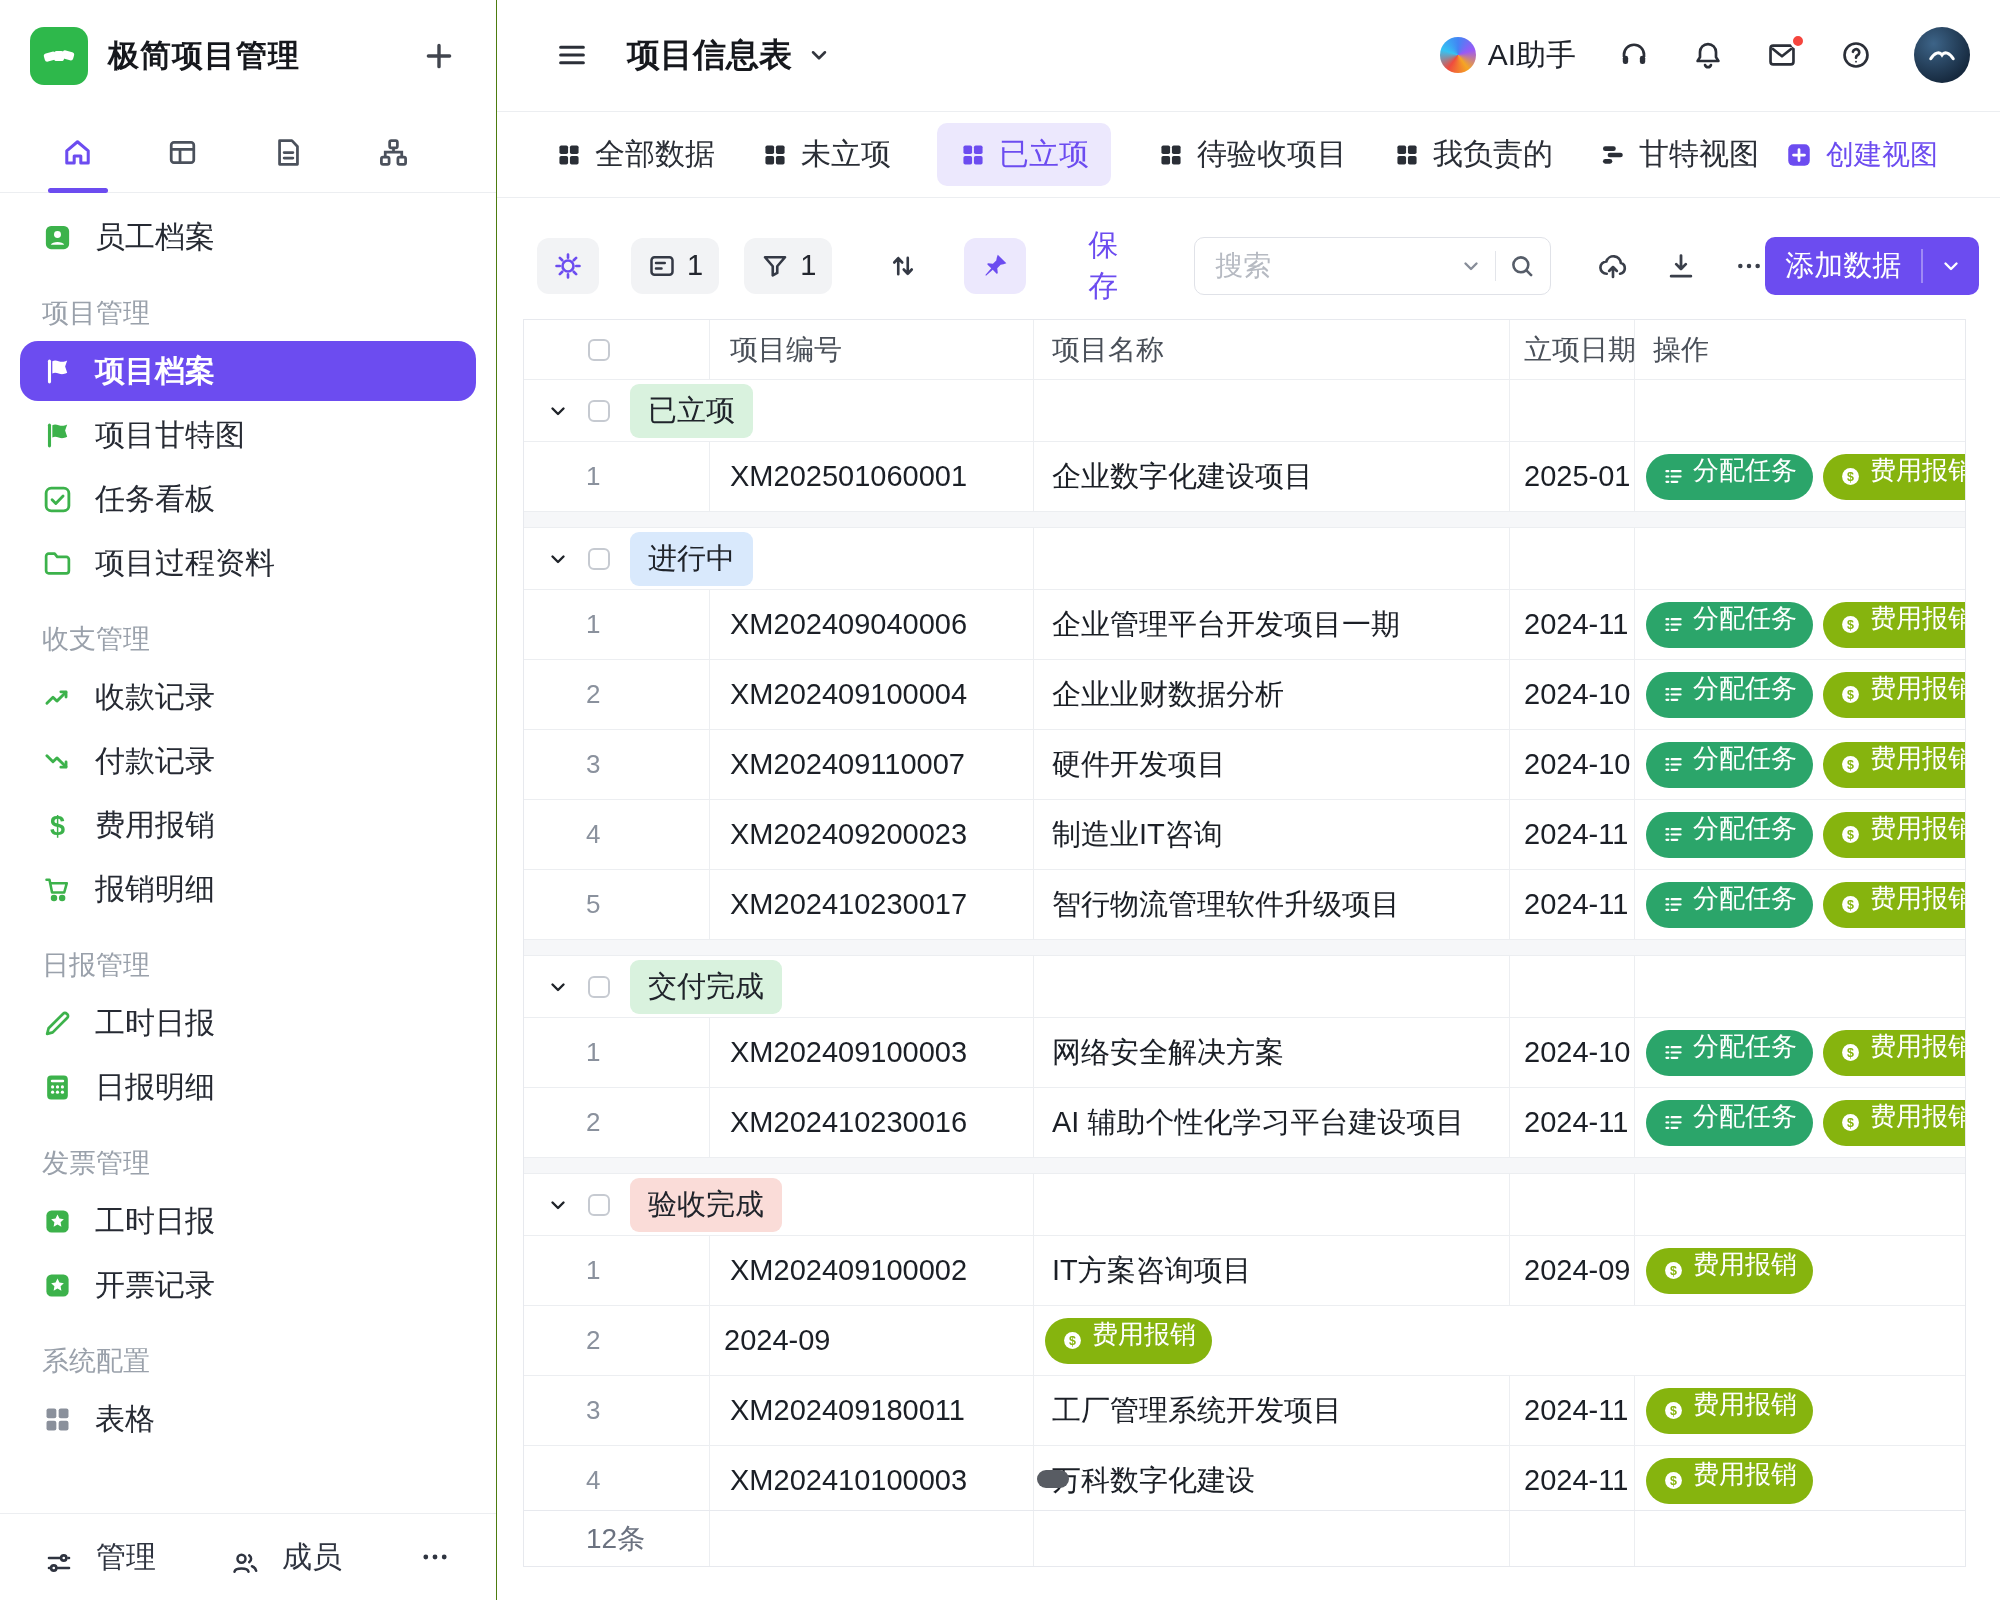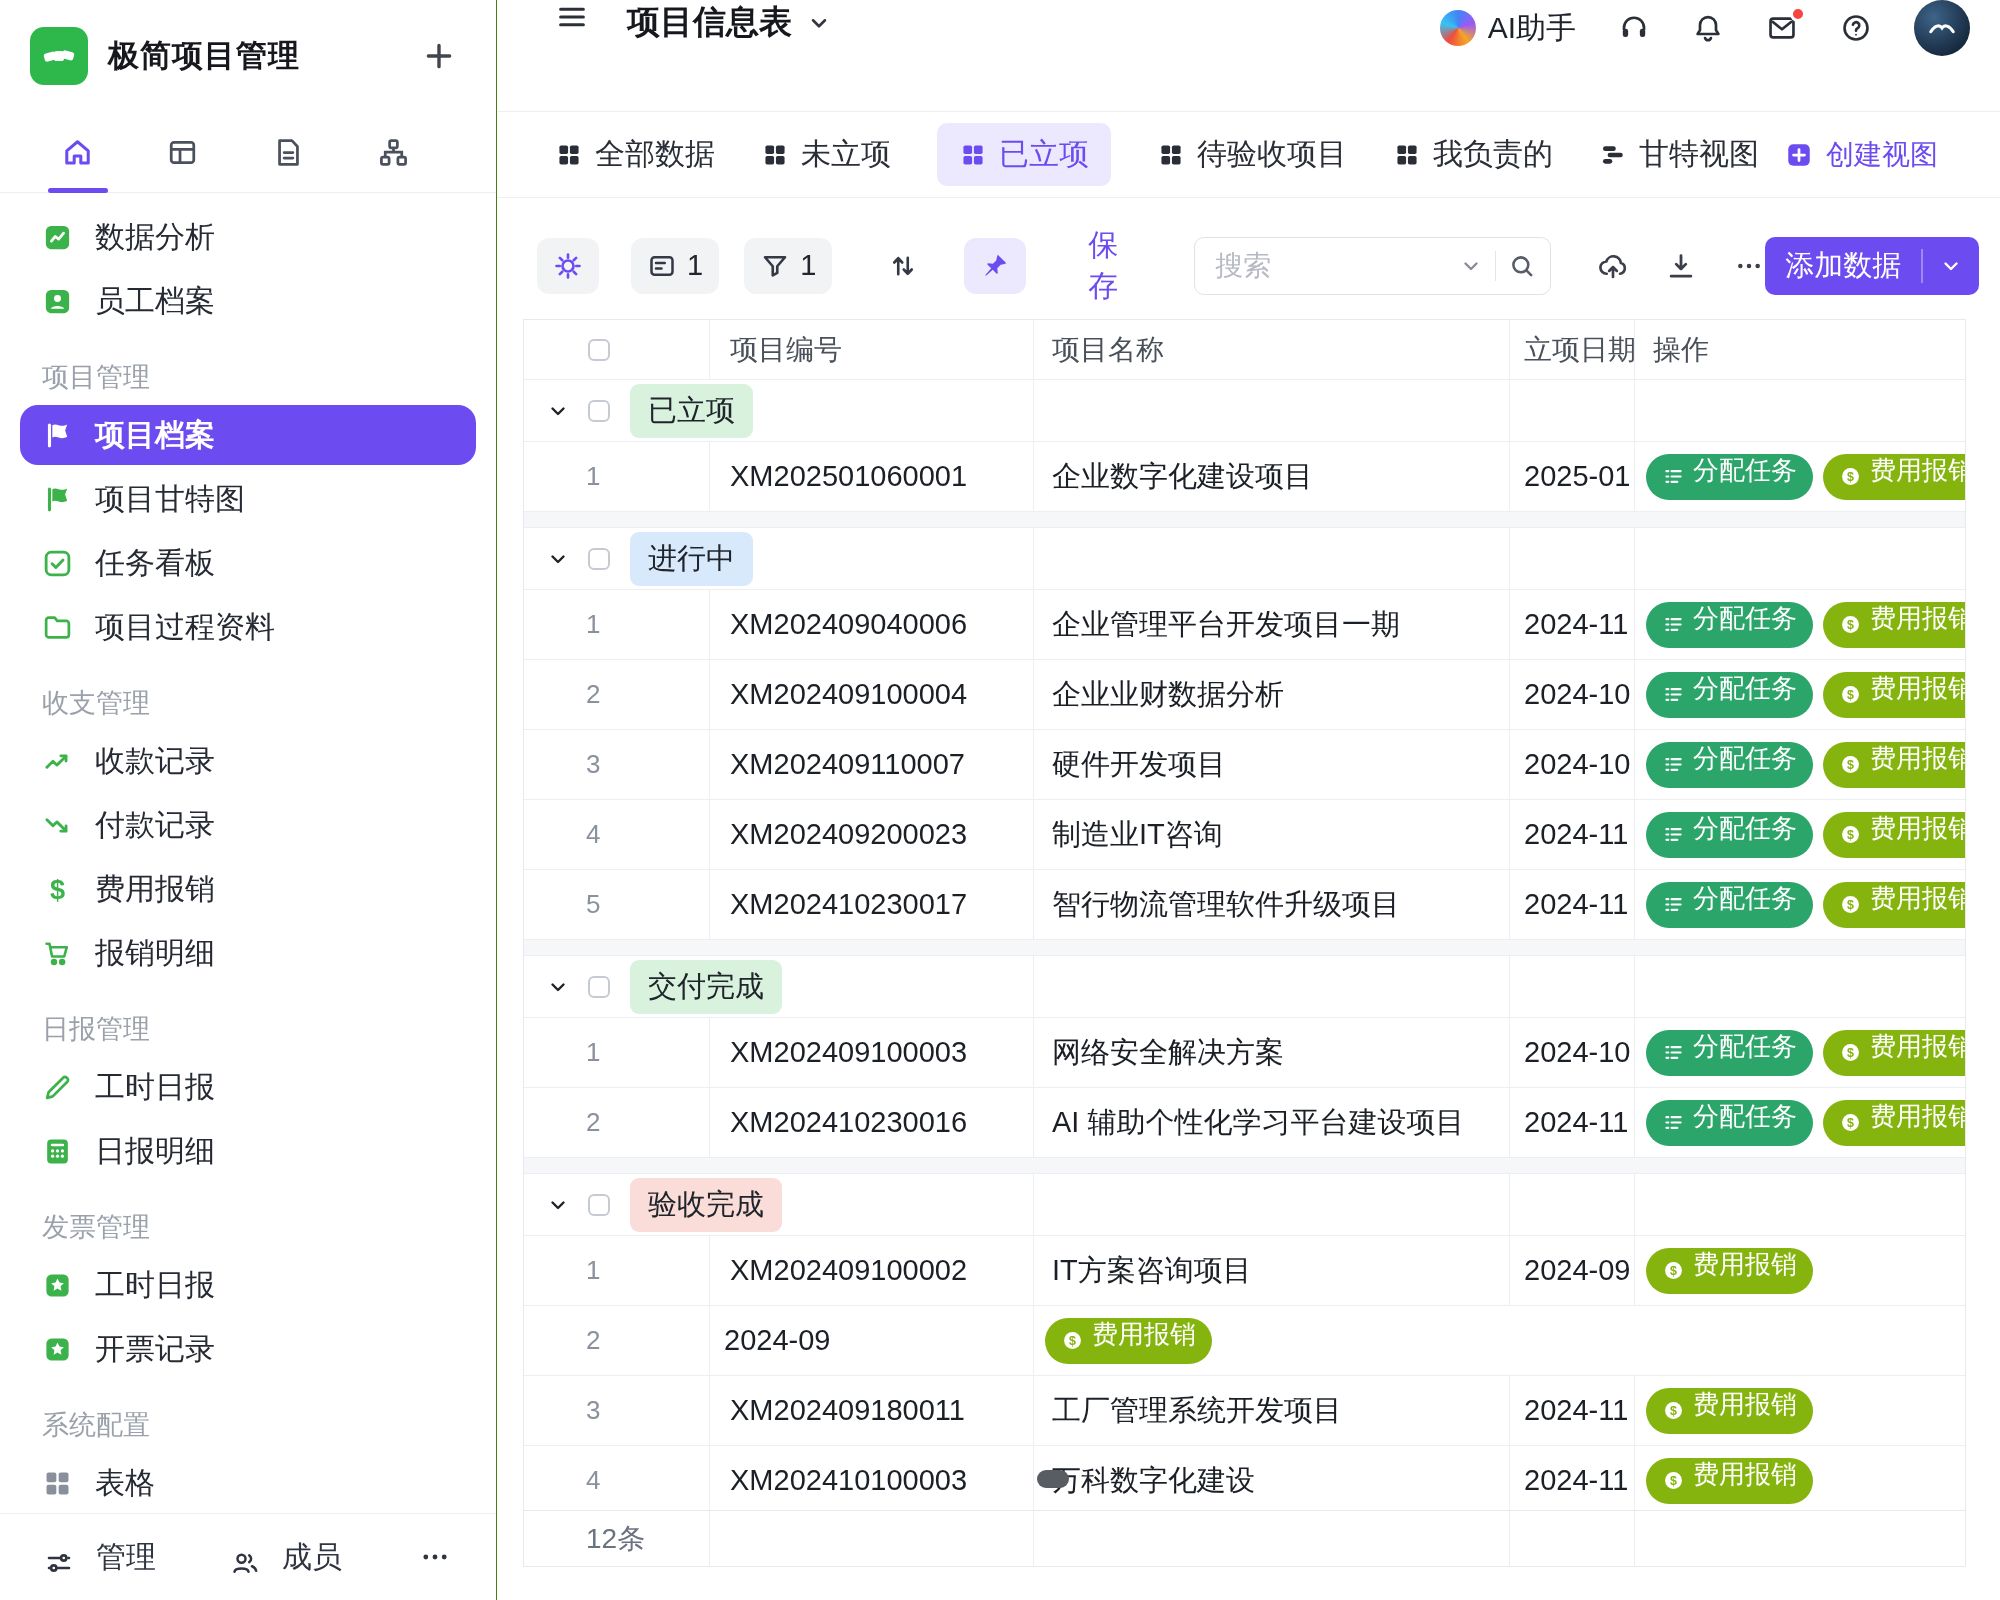--- a/index.html
+++ b/index.html
@@ -30,21 +30,21 @@
   .sb-item.active{background:#6c4cf0;color:#fff;border-radius:18px;margin:2px 20px;padding-left:22px;height:60px;font-weight:bold}
   .sb-item.active .mi-ic{color:#fff}
   .sb-foot{position:absolute;bottom:0;left:0;right:0;height:87px;border-top:1px solid #eceef1;display:flex;align-items:center;padding:0 44px;font-size:30px;color:#2f3440;background:#fff}
   .sb-foot-item{display:inline-flex;align-items:flex-end;gap:22px;cursor:pointer}
   .sb-foot-item .ic{width:30px;height:30px;color:#2f3440}
   .sb-foot-item.members{margin-left:74px}
   .sb-foot-more{margin-left:auto;width:34px;height:34px;color:#2f3440;cursor:pointer}
 
   
   .main{position:absolute;left:497px;top:0;right:0;bottom:0}
-  .m-head{position:absolute;top:0;left:0;right:0;height:112px;border-bottom:1px solid #eceef1;display:flex;align-items:flex-start;padding:0 30px 1px 58px}
+  .m-head{position:absolute;top:0;left:0;right:0;height:112px;border-bottom:1px solid #eceef1;display:flex;align-items:center;padding:0 30px 1px 58px}
   .burger .ic{width:34px;height:34px;color:#2b2f38}
   .m-title-wrap{display:flex;align-items:center;margin-left:38px;cursor:pointer}
   .m-title{font-size:33px;font-weight:bold;color:#16181d}
   .tchev{width:26px;height:26px;margin-left:14px;color:#33363e}
   .m-right{margin-left:auto;display:flex;align-items:center;gap:42px}
   .ai{display:flex;align-items:center;gap:12px;font-size:30px;color:#1d2129;cursor:pointer}
   .ai-logo{width:36px;height:36px;border-radius:50%;background:conic-gradient(#4285f4,#9b59f6,#f5a623,#ef4b3f,#35c3f3,#4285f4);flex:none}
   .hicon{width:32px;height:32px;color:#2b2f38}
   .mailb{position:relative}
   .dot{position:absolute;top:-6px;right:-8px;width:16px;height:16px;border-radius:50%;background:#f5453d;border:3px solid #fff}
@@ -180,29 +180,20 @@
               <path d="M12 8.6v3.2M12 11.8H6v3.6M12 11.8h6v3.6"></path>
             </svg>
           </span>
         </span>
     </div>
     <nav class="sb-menu" id="sb-menu">
         <div class="sb-item">
           <span class="ic mi-ic">
             <svg viewBox="0 0 24 24">
               <rect x="3" y="3" width="18" height="18" rx="4" fill="currentColor"></rect>
-              <path d="M7.3 14.8l3-3.6 2.6 2 3.8-4.6" fill="none" stroke="#fff" stroke-width="2.1" stroke-linecap="round" stroke-linejoin="round"></path>
-            </svg>
-          </span>
-          <span class="sb-label">数据分析</span>
-        </div>
-        <div class="sb-item">
-          <span class="ic mi-ic">
-            <svg viewBox="0 0 24 24">
-              <rect x="3" y="3" width="18" height="18" rx="4" fill="currentColor"></rect>
               <circle cx="12" cy="9.6" r="2.7" fill="#fff"></circle>
               <path d="M6.8 17.6c1.2-2.9 9.2-2.9 10.4 0z" fill="#fff"></path>
             </svg>
           </span>
           <span class="sb-label">员工档案</span>
         </div>
         <div class="sb-section">项目管理</div>
         <div class="sb-item active">
           <span class="ic mi-ic">
             <svg viewBox="0 0 24 24" fill="currentColor">

